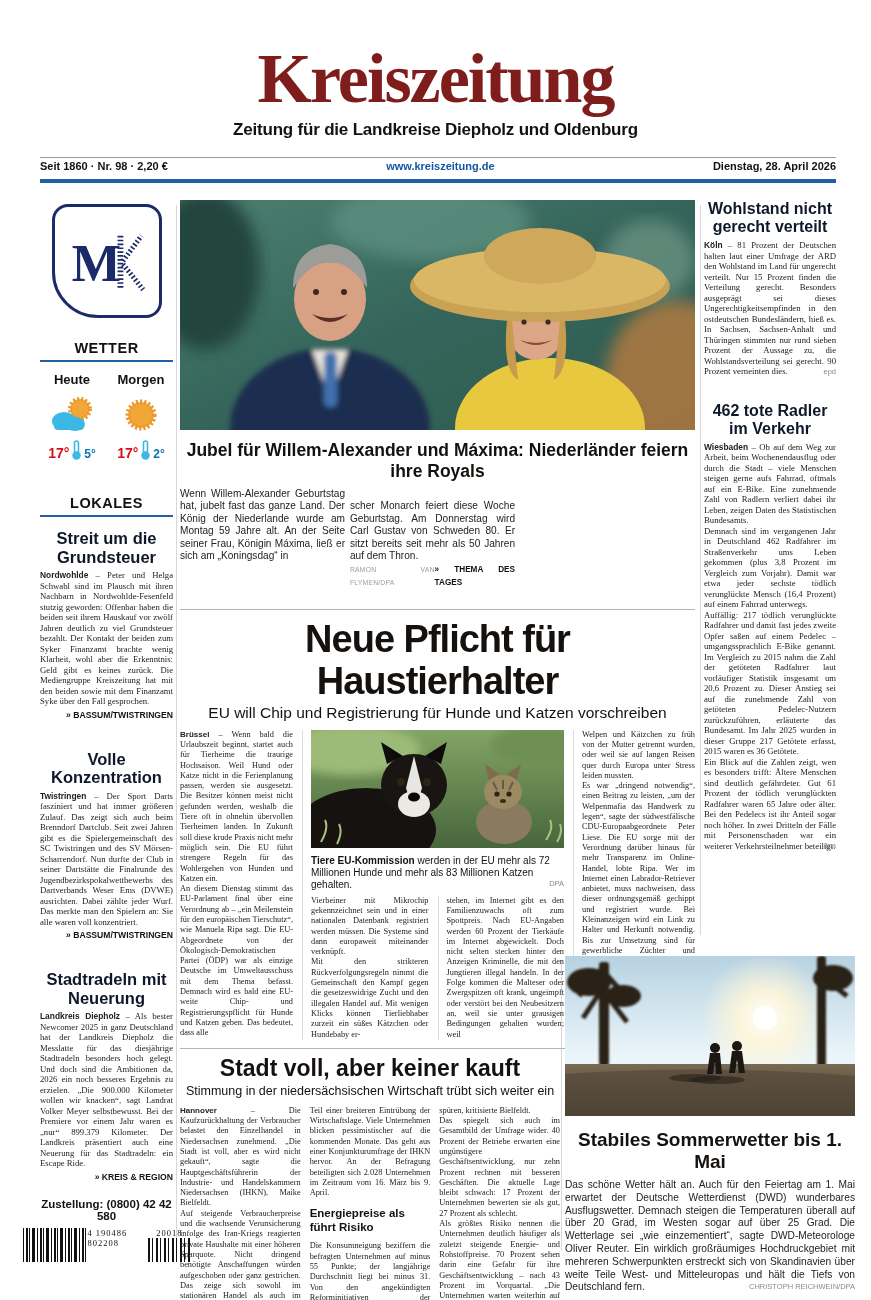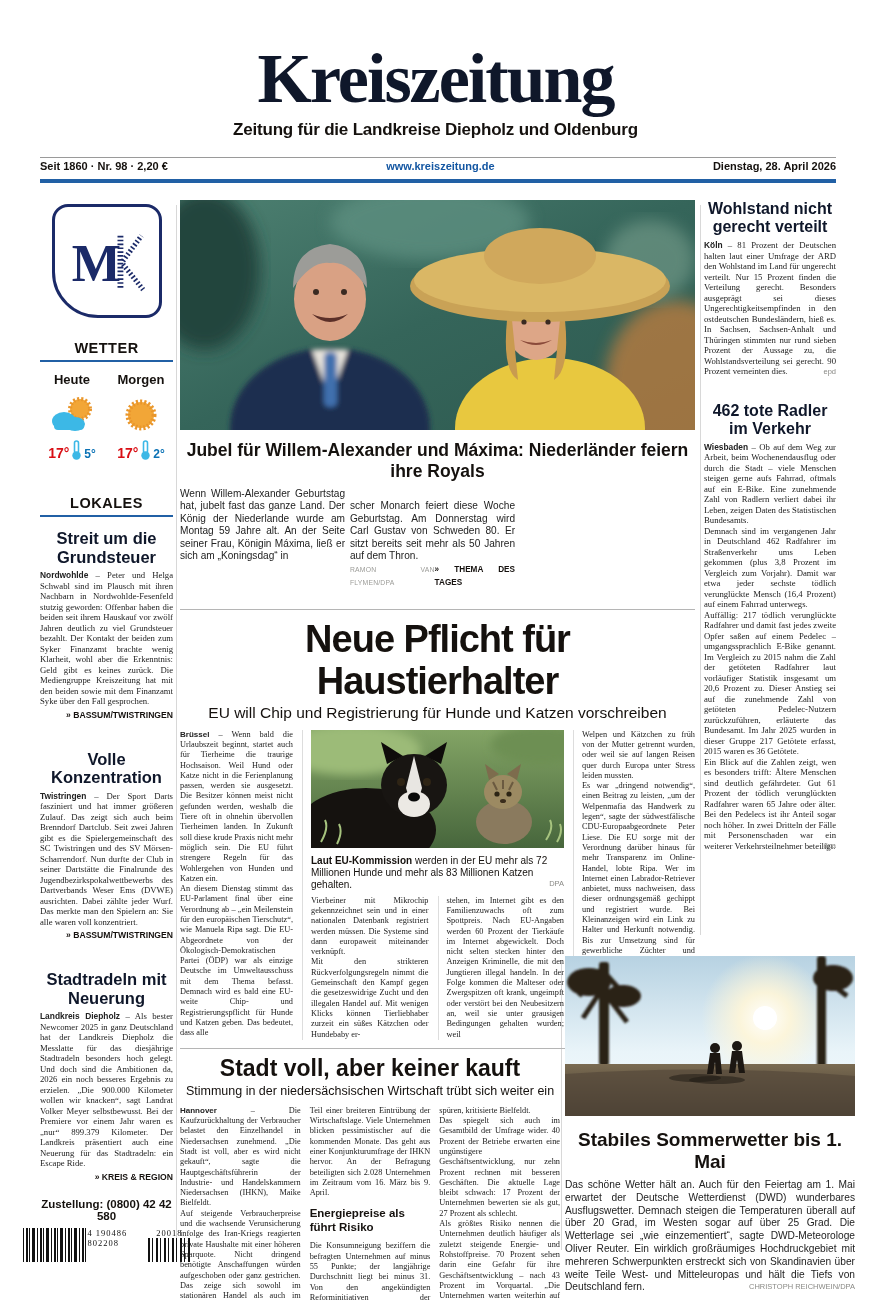--- a/index.html
+++ b/index.html
@@ -1,21 +1,21 @@
 <!DOCTYPE html>
 <html><head>
 <meta charset="utf-8">
 <style>
   html,body{margin:0;padding:0;background:#e9e9e9;}
   .page{position:relative;width:871px;height:1300px;background:#ffffff;margin:0 auto;overflow:hidden;
         font-family:"Liberation Sans",sans-serif;color:#1d1d1b;}
   
   .masthead{position:absolute;top:40px;left:0;width:871px;text-align:center;}
   .masthead .title{font-family:"Liberation Serif",serif;font-weight:bold;font-size:70px;line-height:78px;
-        letter-spacing:-2px;color:#0f172a;}
+        letter-spacing:-2px;color:#7f1d1d;}
   .masthead .subtitle{font-size:17px;font-weight:bold;letter-spacing:-0.2px;margin-top:2px;color:#15110e;}
   .hairline{position:absolute;left:40px;width:796px;height:1px;background:#9a9a9a;}
   .infobar{position:absolute;top:160px;left:40px;width:796px;display:flex;justify-content:space-between;
         align-items:center;font-size:11px;font-weight:bold;color:#15110e;}
   .infobar .url{color:#1356a2;}
   .bluebar{position:absolute;top:179px;left:40px;width:796px;height:4px;background:#2160a5;}
   
   .vrule{position:absolute;width:1px;background:#d8d8d8;}
   
   .rule{height:1px;background:#b5b5b5;border:0;}
@@ -291,21 +291,21 @@
           <ellipse cx="192" cy="62" rx="19" ry="17" fill="#9c8a62"></ellipse>
           <polygon points="178,50 174,34 188,44" fill="#7d6c4d"></polygon>
           <polygon points="206,50 210,34 196,44" fill="#7d6c4d"></polygon>
           <path d="M182,52 L186,60 M192,50 L192,59 M202,52 L198,60" stroke="#6b5a40" stroke-width="2" fill="none"></path>
           <circle cx="186" cy="64" r="2.6" fill="#2c2414"></circle>
             <circle cx="198" cy="64" r="2.6" fill="#2c2414"></circle>
           <ellipse cx="192" cy="71" rx="3" ry="2" fill="#3a2d1c"></ellipse>
           <path d="M10,112 q8,-14 4,-22 M26,114 q6,-12 2,-20 M235,110 q8,-12 4,-20 M246,112 q6,-10 3,-18" stroke="#a7c47f" stroke-width="2" fill="none"></path>
         </svg>
         <div class="caption">
-          <span style="font-weight:bold">Laut EU-Kommission</span><span> werden in der EU mehr als 72 Millionen Hunde und mehr als 83 Millionen Katzen gehalten.</span>
+          <span style="font-weight:bold">Tiere EU-Kommission</span><span> werden in der EU mehr als 72 Millionen Hunde und mehr als 83 Millionen Katzen gehalten.</span>
         </div>
         <div class="agency" style="margin-top:-12px">DPA</div>
         <div class="subcols">
           <div class="body">Vierbeiner mit Mikrochip gekennzeichnet sein und in einer nationalen Datenbank registriert werden müssen. Die Systeme sind dann europaweit miteinander verknüpft.
 Mit den strikteren Rückverfolgungsregeln nimmt die Gemeinschaft den Kampf gegen die gesetzeswidrige Zucht und den illegalen Handel auf. Mit wenigen Klicks können Tierliebhaber zurzeit ein süßes Kätzchen oder Hundebaby er-</div>
           <div class="body" style="border-left:1px solid #ddd;padding-left:8px">stehen, im Internet gibt es den Familienzuwachs oft zum Spottpreis. Nach EU-Angaben werden 60 Prozent der Tierkäufe im Internet abgewickelt. Doch nicht selten stecken hinter den Anzeigen Kriminelle, die mit den Jungtieren illegal handeln. In der Folge kommen die Malteser oder Zwergspitzen oft krank, ungeimpft oder verstört bei den Neubesitzern an, weil sie unter grausigen Bedingungen gehalten wurden; weil</div>
         </div>
       </div>
 
       <div class="ncol bordered">

